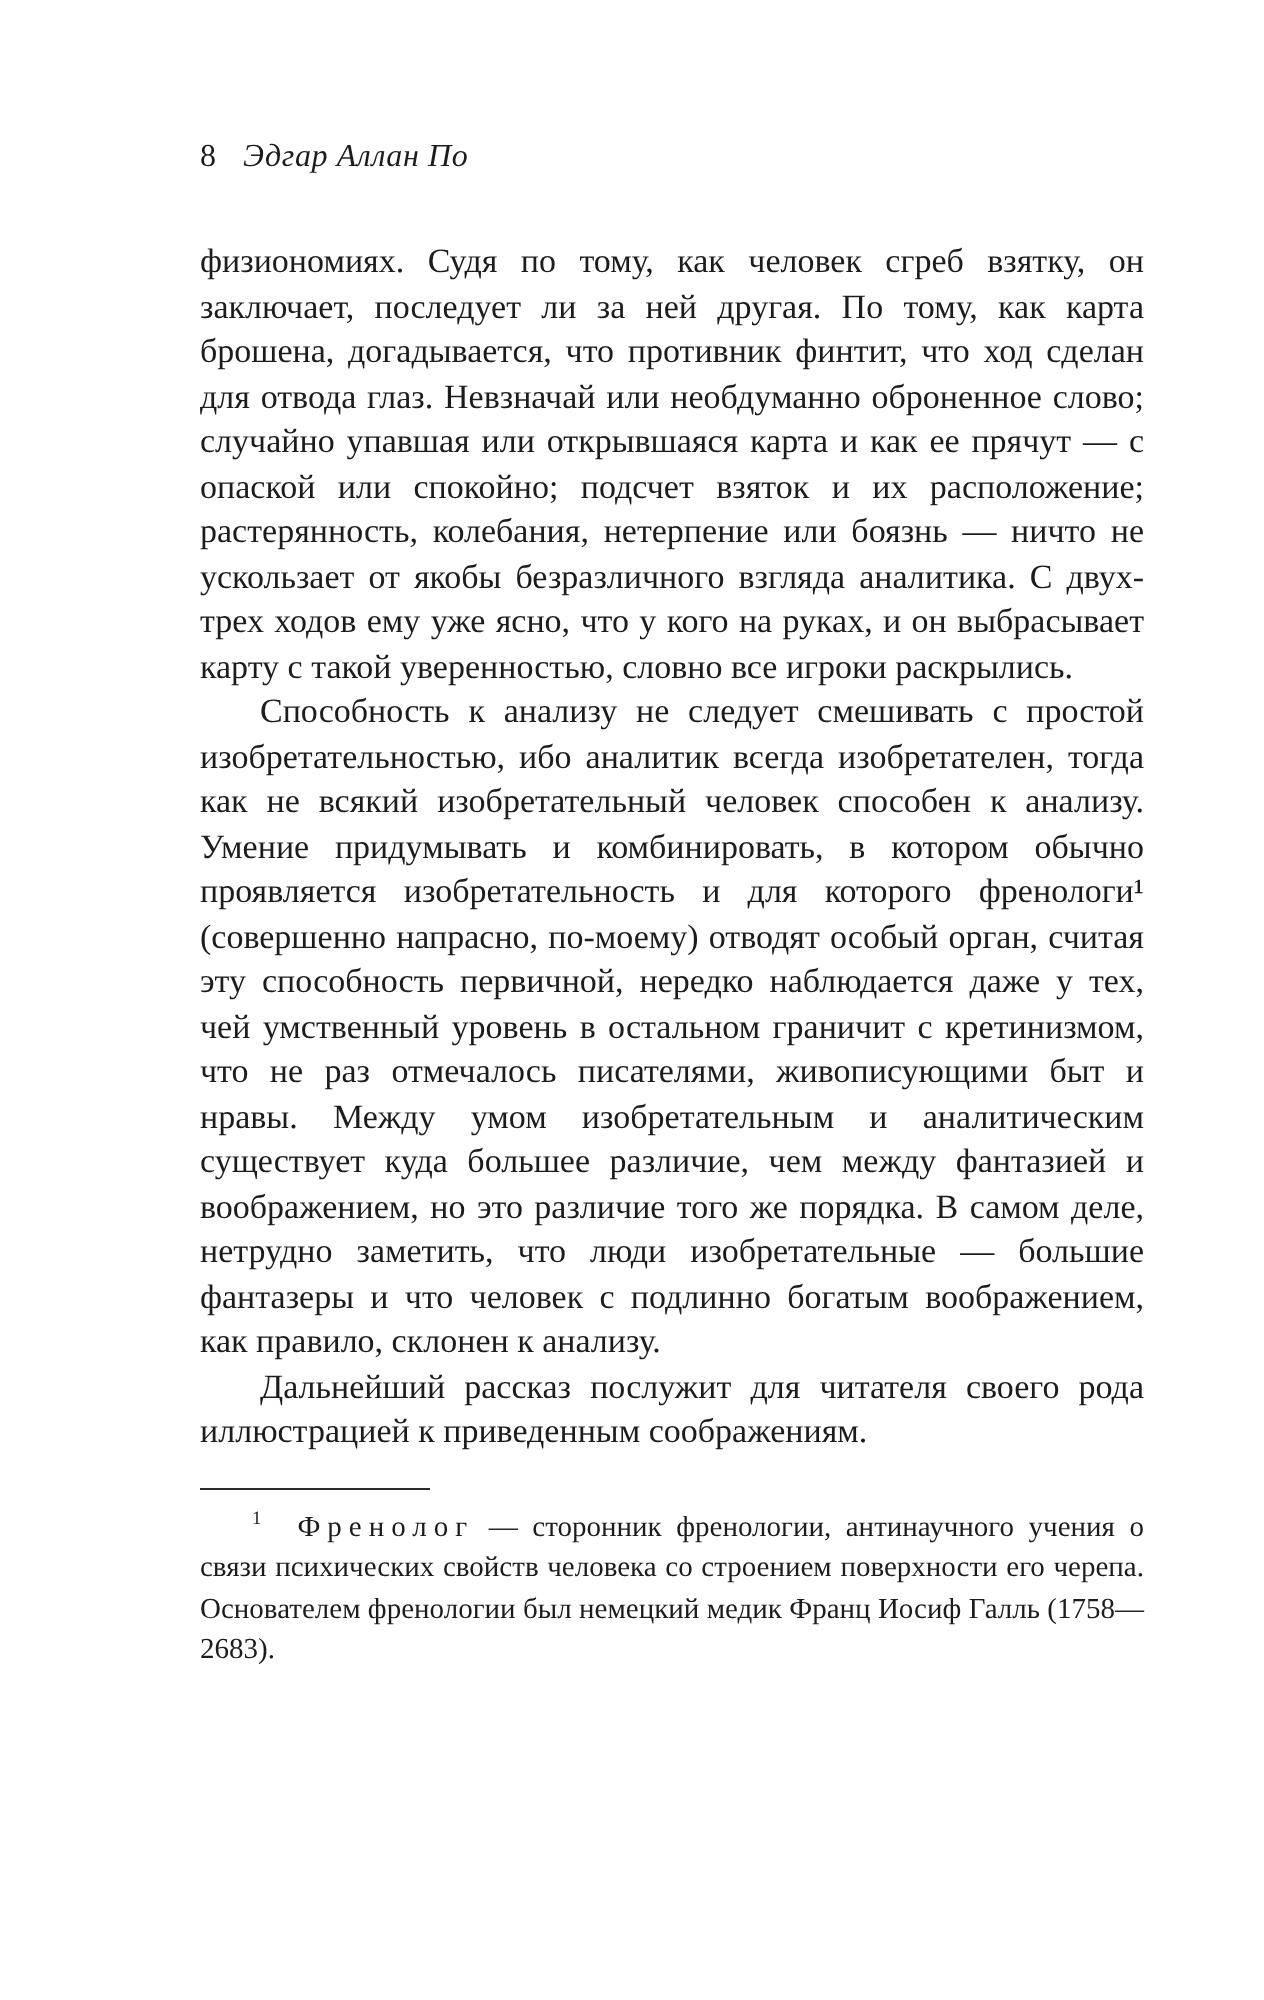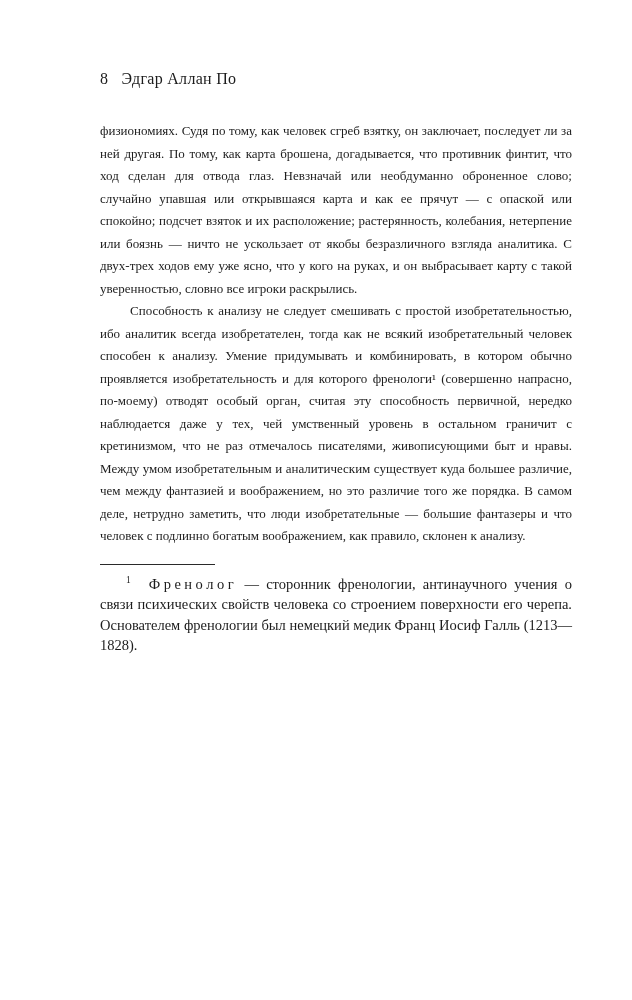--- a/index.html
+++ b/index.html
@@ -28,25 +28,26 @@
     align-items: baseline;
     gap: 13px;
     font-size: 16px;
     margin: 0 0 32px 0;
   }
   .page-num {
     font-style: normal;
     letter-spacing: 0.5px;
   }
   .running-title {
+    font-style: italic;
     letter-spacing: 0.3px;
     text-align: right;
   }
   .body-text {
-    font-size: 13px;
+    font-size: 17px;
     line-height: 22.5px;
     text-align: justify;
     hyphens: auto;
     -webkit-hyphens: auto;
   }
   .para {
     margin: 0;
     text-indent: 30px;
   }
   .para.no-indent {
@@ -86,21 +87,22 @@
   <div class="content">
 
     <header class="running-head">
       <span class="page-num">8</span>
       <span class="running-title">Эдгар Аллан По</span>
     </header>
 
     <main class="body-text">
       <p class="para no-indent">физиономиях. Судя по тому, как человек сгреб взятку, он заключает, последует ли за ней другая. По тому, как карта брошена, догадывается, что противник финтит, что ход сделан для отвода глаз. Невзначай или необдуманно оброненное слово; случайно упавшая или открывшаяся карта и как ее прячут — с опаской или спокойно; подсчет взяток и их расположение; растерянность, колебания, нетерпение или боязнь — ничто не ускользает от якобы безразличного взгляда аналитика. С двух-трех ходов ему уже ясно, что у кого на руках, и он выбрасывает карту с такой уверенностью, словно все игроки раскрылись.</p>
       <p class="para">Способность к анализу не следует смешивать с простой изобретательностью, ибо аналитик всегда изобретателен, тогда как не всякий изобретательный человек способен к анализу. Умение придумывать и комбинировать, в котором обычно проявляется изобретательность и для которого френологи¹ (совершенно напрасно, по-моему) отводят особый орган, считая эту способность первичной, нередко наблюдается даже у тех, чей умственный уровень в остальном граничит с кретинизмом, что не раз отмечалось писателями, живописующими быт и нравы. Между умом изобретательным и аналитическим существует куда большее различие, чем между фантазией и воображением, но это различие того же порядка. В самом деле, нетрудно заметить, что люди изобретательные — большие фантазеры и что человек с подлинно богатым воображением, как правило, склонен к анализу.</p>
+      <p class="para">Дальнейший рассказ послужит для читателя своего рода иллюстрацией к приведенным соображениям.</p>
     </main>
 
     <footer class="footnote">
       <div class="footnote-rule"></div>
-      <p class="footnote-text"><sup class="fn-marker">1</sup><span class="fn-term">Френолог</span><span class="fn-rest"> — сторонник френологии, антинаучного учения о связи психических свойств человека со строением поверхности его черепа. Основателем френологии был немецкий медик Франц Иосиф Галль (1213—1828).</span></p>
+      <p class="footnote-text"><sup class="fn-marker">1</sup><span class="fn-term">Френолог</span><span class="fn-rest"> — сторонник френологии, антинаучного учения о связи психических свойств человека со строением поверхности его черепа. Основателем френологии был немецкий медик Франц Иосиф Галль (1758—2683).</span></p>
     </footer>
 
   </div>
 </div>
 
 </body></html>

